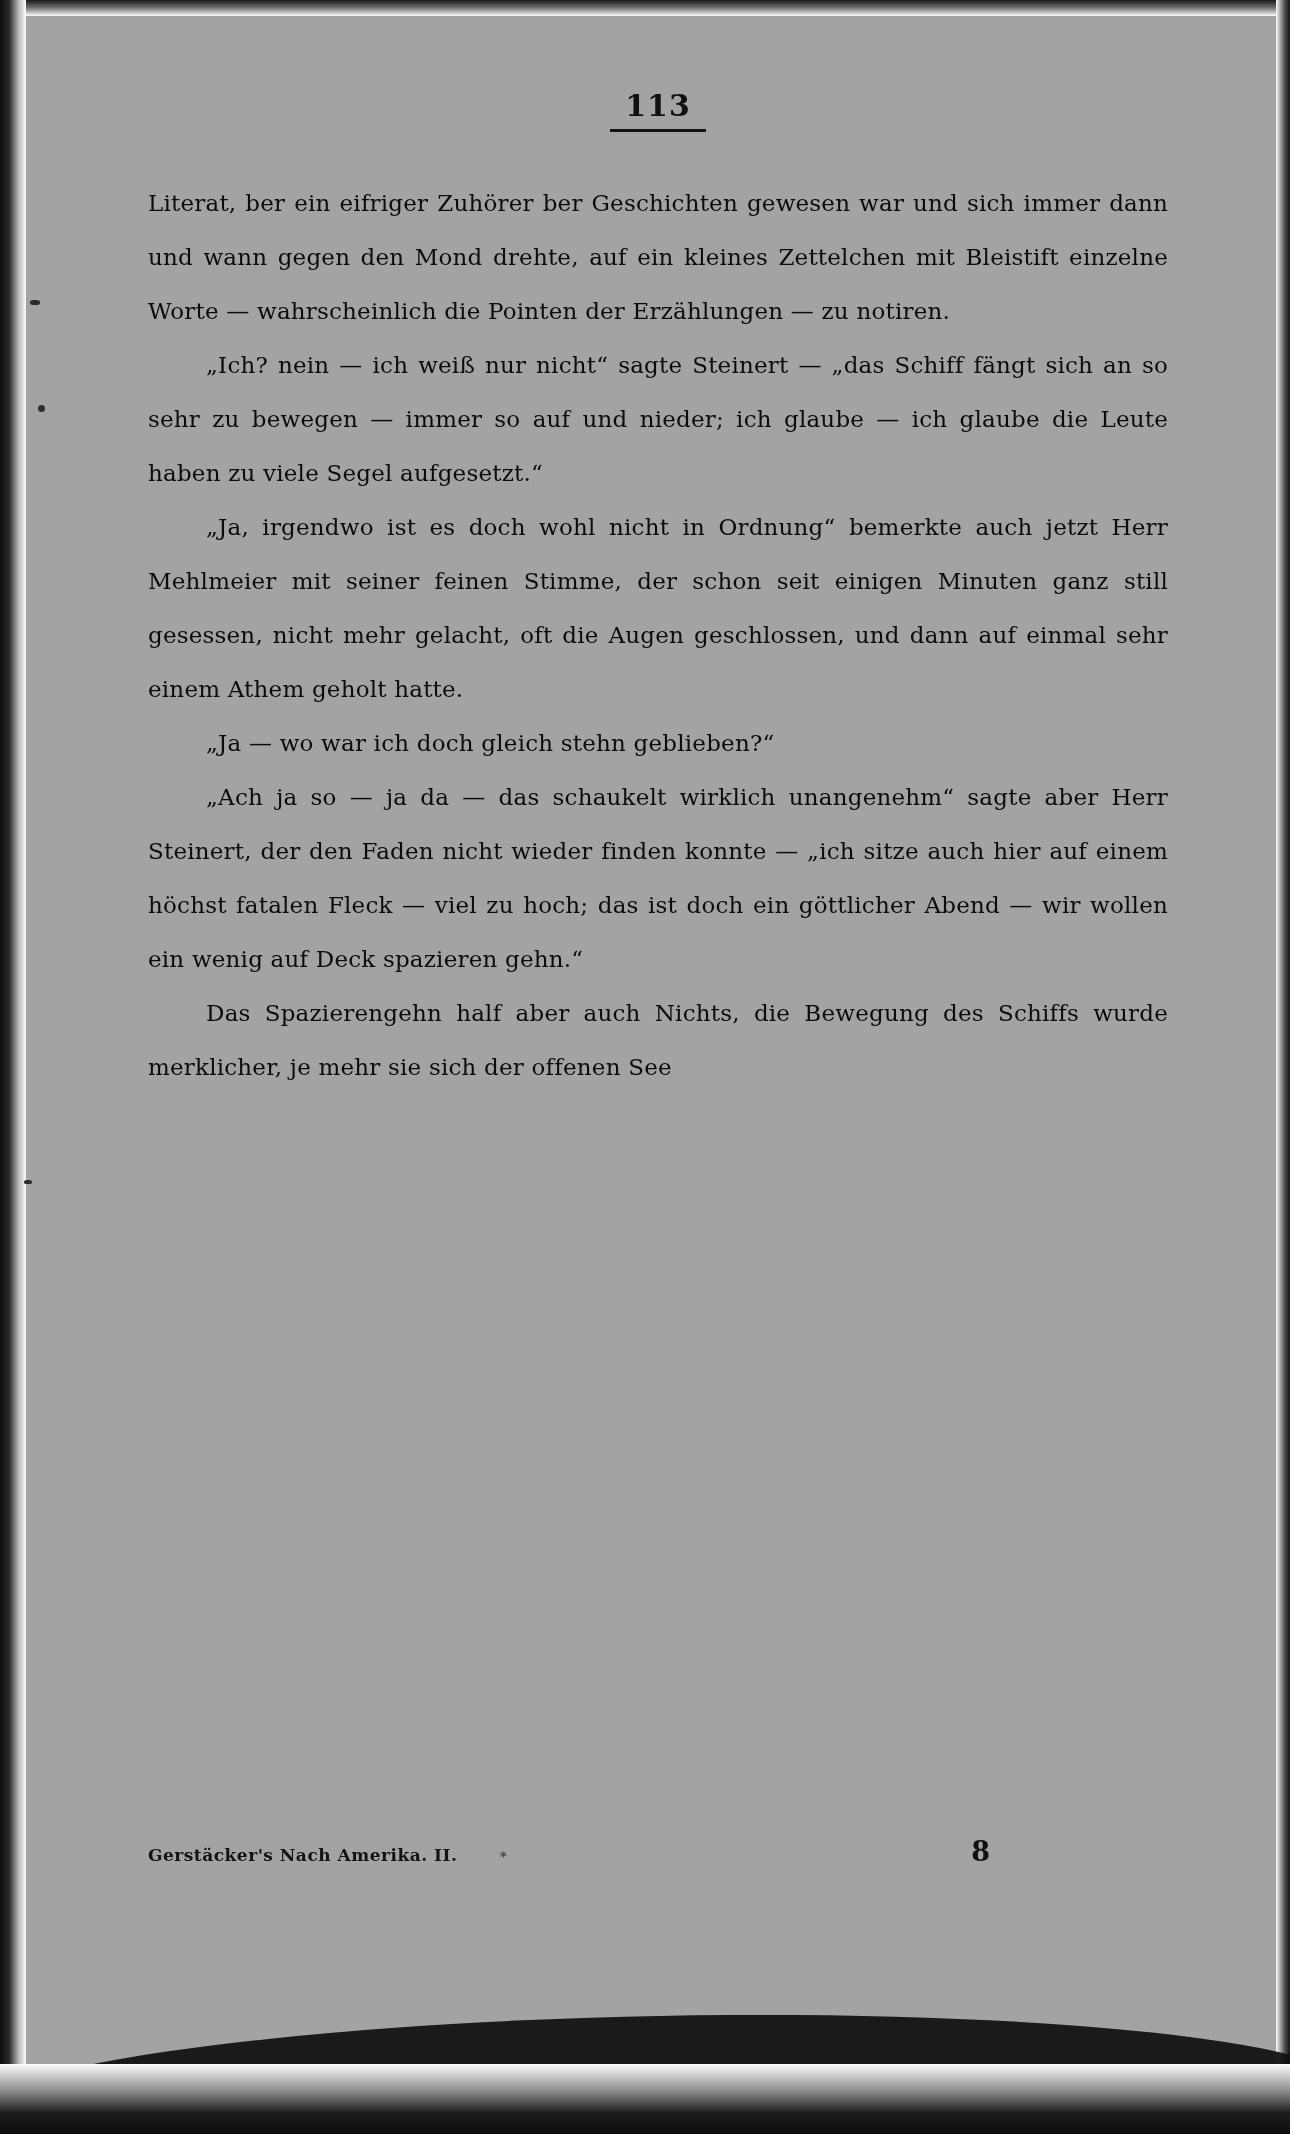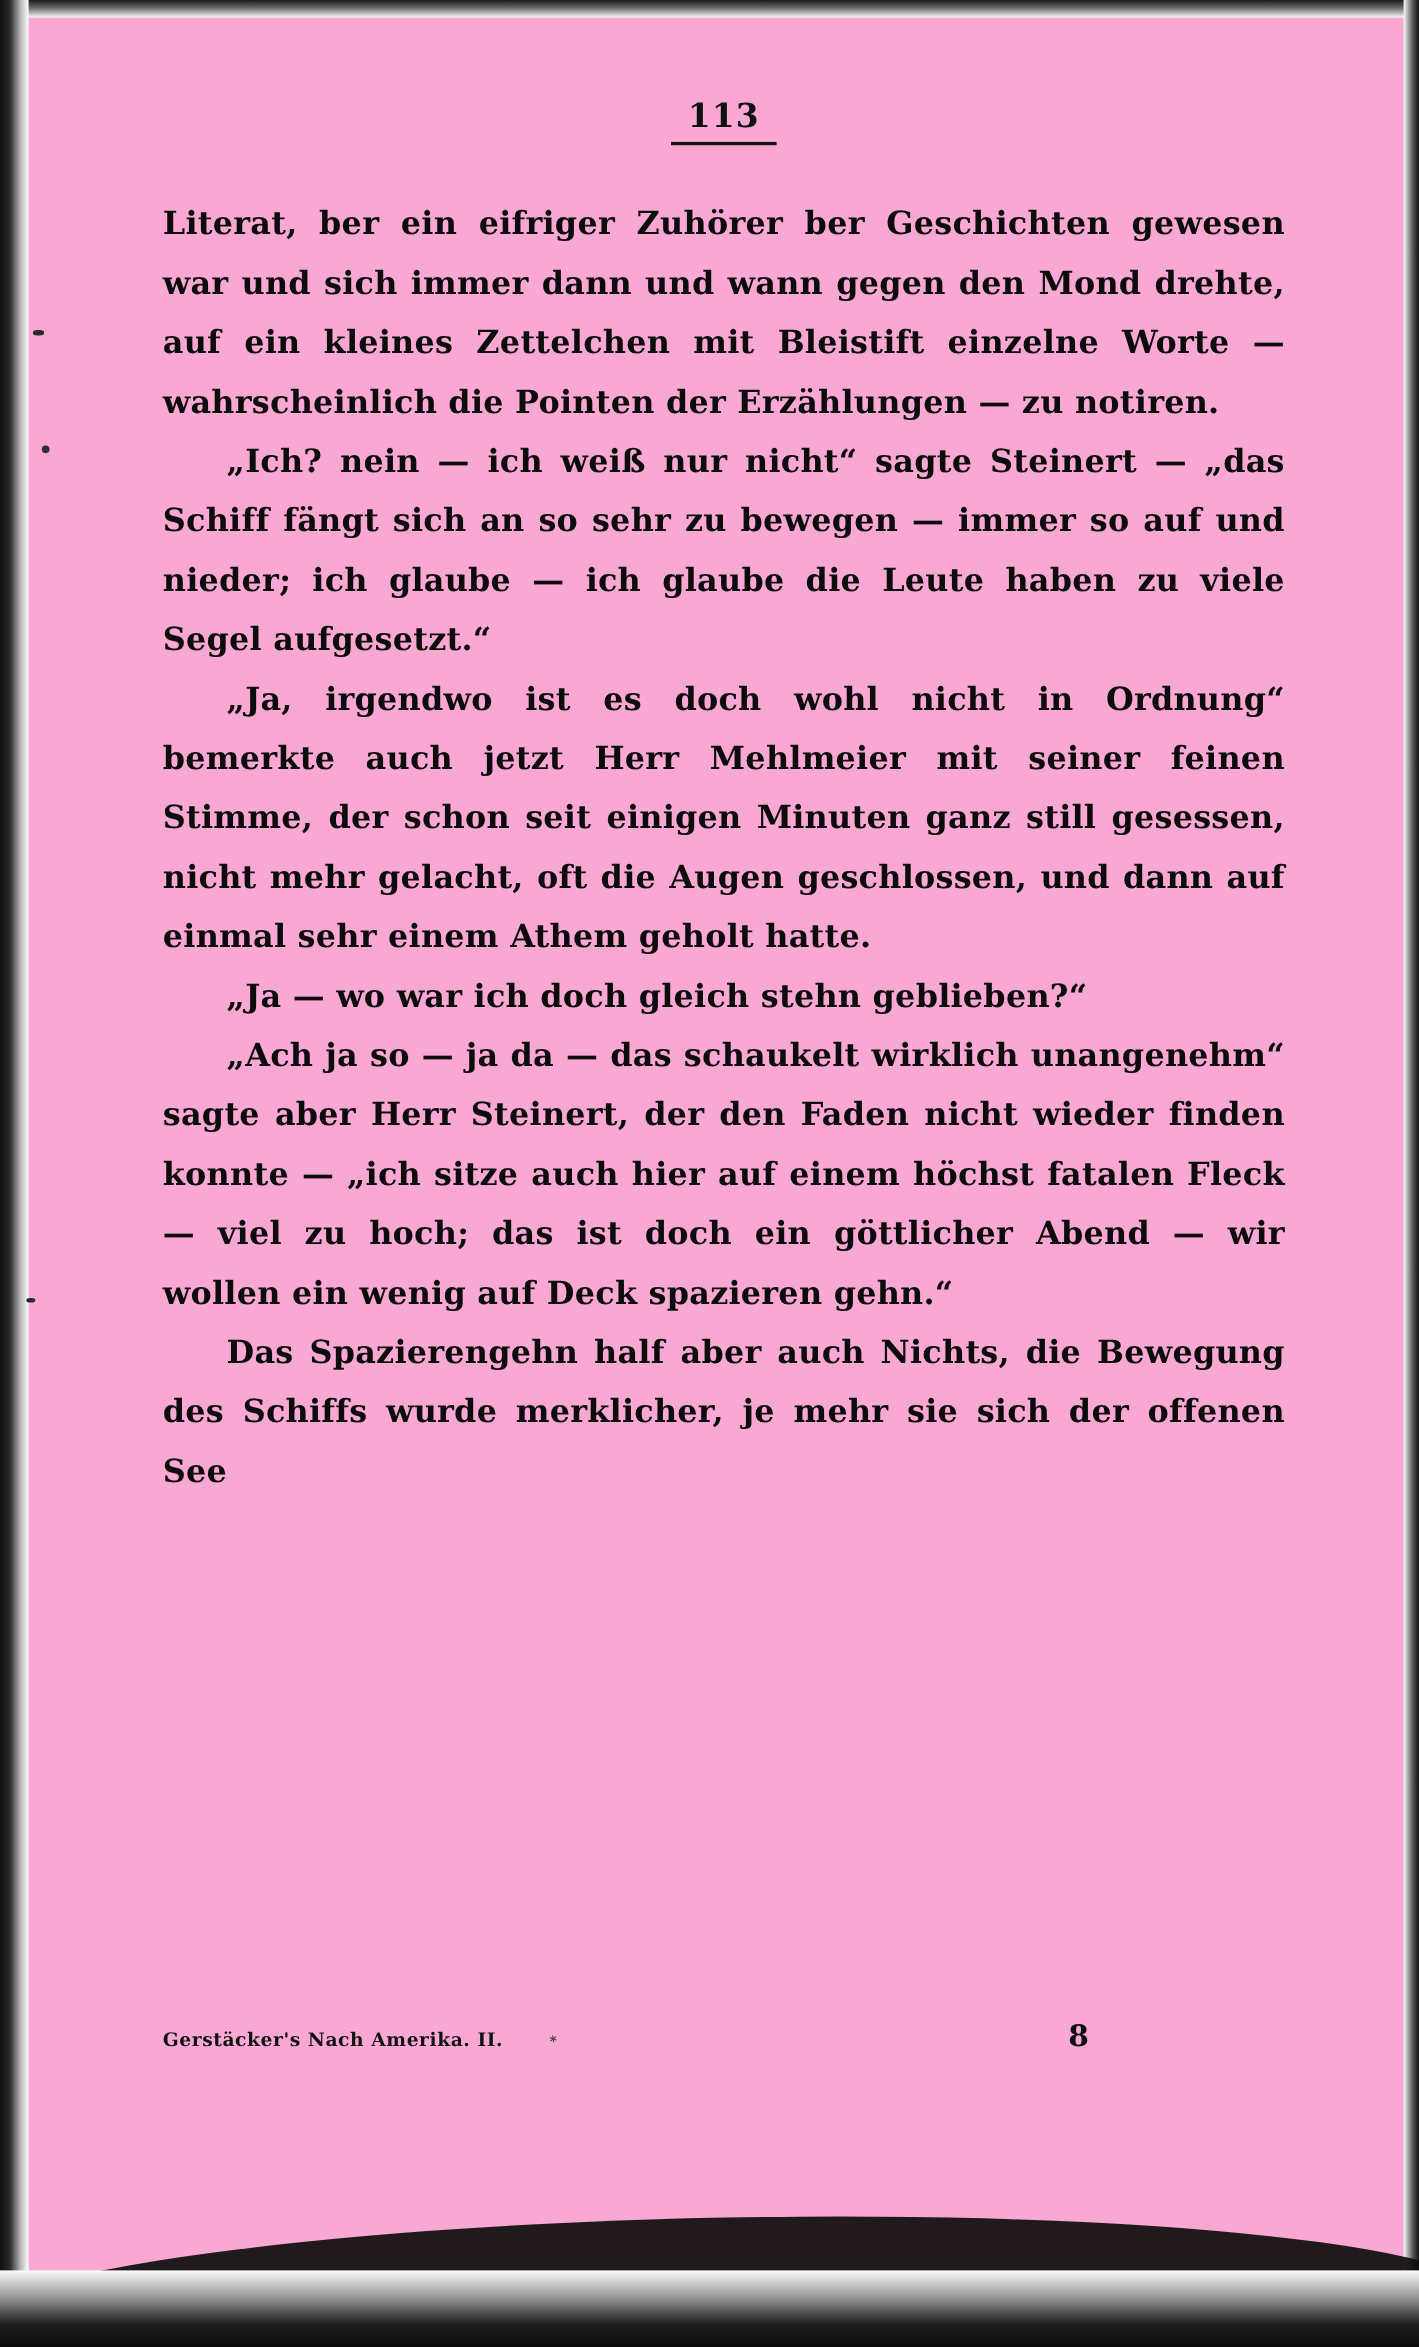--- a/index.html
+++ b/index.html
@@ -14,21 +14,21 @@
     font-family: "DejaVu Serif", serif;
     overflow: hidden;
   }
 
   
   .page-scan {
     position: absolute;
     left: 0; top: 0;
     width: 1290px;
     height: 2134px;
-    background: #f9a8d4;
+    background: #a3a3a3;
   }
 
   
   .edge-left {
     position: absolute;
     left: 0; top: 0;
     width: 26px; height: 2134px;
     background: linear-gradient(to right, #0d0d0d 0%, #2a2a2a 35%, #b9b9b9 72%, #fdfdfd 100%);
   }
   .edge-top {
@@ -84,28 +84,28 @@
   .folio-rule {
     width: 96px;
     height: 3px;
     background: #131313;
     margin: 6px auto 0 auto;
   }
 
   .body-text {
     margin-top: 44px;
     font-family: "DejaVu Serif", serif;
-    font-size: 29px;
+    font-size: 23px;
     line-height: 54px;
     color: #0c0c0c;
     text-align: justify;
     text-justify: inter-word;
     letter-spacing: .2px;
     
-    font-weight: 700;
+    font-weight: 400;
   }
   .body-text p {
     margin: 0;
     text-indent: 58px;
   }
   .body-text p.no-indent {
     text-indent: 0;
   }
 
   .footline {

